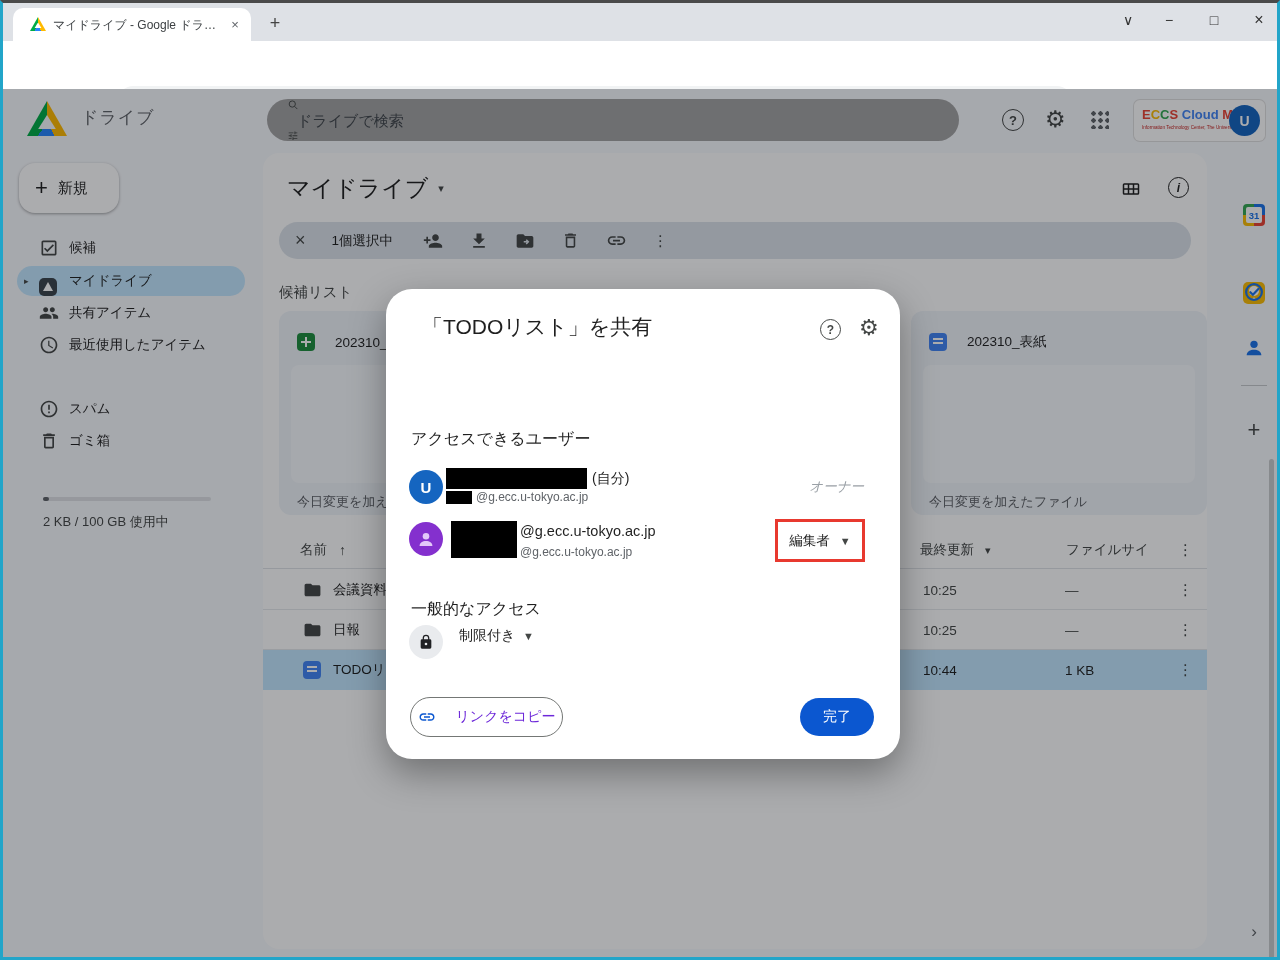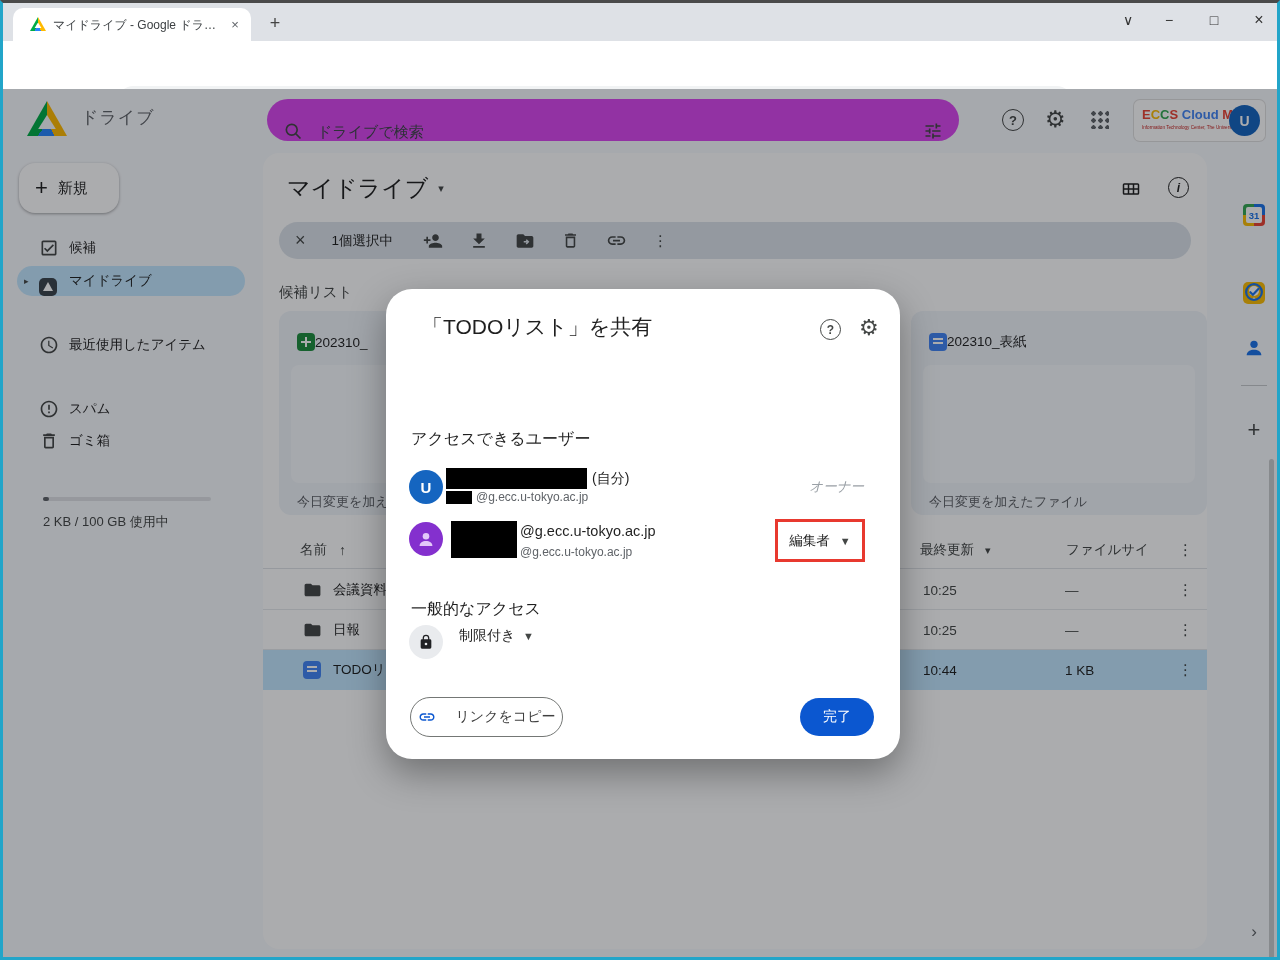--- a/index.html
+++ b/index.html
@@ -25,21 +25,21 @@
   .chrome-avatar{left:1212px;top:49px;width:27px;height:27px;border-radius:50%;background:#1a73e8;color:#fff;font-size:13px;font-weight:bold;}
 
   
   .dtri{position:relative;clip-path:polygon(50% 0,100% 100%,0 100%);
     background:conic-gradient(from 0deg at 50% 62%,#ffba00 0 150deg,#2684fc 150deg 215deg,#00ac47 215deg 360deg);}
   .dtri::after{content:"";position:absolute;left:28%;right:28%;top:40%;bottom:20%;clip-path:polygon(50% 0,100% 100%,0 100%);background:var(--hole,#fff);}
 
   
   .app{left:0;top:86px;width:1274px;height:868px;background:#f8fafd;}
   .appname{font-size:17px;color:#5f6368;letter-spacing:1px;}
-  .searchbar{left:264px;top:10px;width:692px;height:42px;border-radius:21px;background:#d946ef;display:flex;align-items:flex-end;padding:0 16px;}
+  .searchbar{left:264px;top:10px;width:692px;height:42px;border-radius:21px;background:#a3a3a3;display:flex;align-items:flex-start;padding:0 16px;flex-direction:column;}
   .searchbar input{flex:1;border:none;outline:none;background:transparent;font-size:15px;color:#1f1f1f;margin-left:12px;}
   .searchbar input::placeholder{color:#41464b;}
   .hdric{color:#444746;}
   .circle-glyph{border:1.8px solid #444746;border-radius:50%;color:#444746;font-weight:bold;}
   .appsgrid{width:18px;height:18px;background:radial-gradient(circle,#5f6368 2px,transparent 2.4px) -1px -1px/7px 7px;}
   .eccs{left:1131px;top:11px;width:131px;height:41px;background:#fff;border-radius:6px;box-shadow:0 0 0 1px #e0e0e0;}
   .eccs-logo{left:8px;top:7px;font-size:13px;font-weight:bold;white-space:nowrap;}
   .eccs-tag{left:8px;top:25px;font-size:4.6px;color:#c5221f;white-space:nowrap;}
   .eccs-avatar{right:5px;top:5px;width:31px;height:31px;border-radius:50%;background:#1565c0;color:#fff;font-size:14px;font-weight:bold;}
 
@@ -59,21 +59,21 @@
 
   
   .panel{left:260px;top:64px;width:944px;height:796px;background:#fff;border-radius:16px;overflow:hidden;}
   .ptitle{left:24px;top:20px;display:flex;align-items:center;gap:10px;font-size:23px;color:#1f1f1f;}
   .caret{font-size:11px;color:#444746;}
   .seltoolbar{left:16px;top:69px;width:912px;height:37px;border-radius:19px;background:#dde3ea;display:flex;align-items:center;gap:26px;padding-left:16px;}
   .selcount{font-size:13.5px;color:#1f1f1f;margin-right:4px;}
   .tbic{color:#444746;}
   .sugghead{left:16px;top:130px;font-size:14.5px;color:#444746;}
   .card{top:158px;height:204px;background:#f0f4f9;border-radius:12px;}
-  .cardhead{position:absolute;left:18px;top:22px;display:flex;align-items:center;gap:0;}
+  .cardhead{position:absolute;left:18px;top:22px;display:flex;align-items:center;gap:20px;}
   .cardtitle{font-size:13.5px;color:#1f1f1f;}
   .cardprev{position:absolute;left:12px;right:12px;top:54px;height:118px;background:#f8fafd;border-radius:8px;}
   .cardcap{position:absolute;left:18px;top:182px;font-size:13px;color:#5d6065;white-space:nowrap;overflow:hidden;}
   .ficon{width:18px;height:18px;border-radius:4px;position:relative;}
   .ficon.sheets{background:#1e8e3e;}
   .ficon.sheets::after{content:"";position:absolute;inset:4px;background:
      linear-gradient(#fff,#fff) center/2px 100% no-repeat,
      linear-gradient(#fff,#fff) center/100% 2px no-repeat;}
   .ficon.docs{background:#4285f4;}
   .ficon.docs::after{content:"";position:absolute;left:4px;right:4px;top:5px;height:9px;
@@ -99,21 +99,21 @@
   .dlginput{left:24px;top:74px;width:464px;height:46px;border:1px solid #747775;border-radius:5px;padding:0 14px;font-size:15px;color:#1f1f1f;outline:none;background:#fff;}
   .dlginput::placeholder{color:#5f6368;}
   .dlghead{font-size:16px;color:#1f1f1f;}
   .avatar34{width:34px;height:34px;border-radius:50%;}
   .redact{background:#000;position:absolute;}
   .role-owner{font-size:13.5px;color:#9aa0a6;}
   .redbox{left:389px;top:230px;width:90px;height:43px;border:3px solid #e8392f;display:flex;align-items:center;justify-content:center;gap:10px;}
   .rolelabel{font-size:13.5px;color:#1f1f1f;}
   .lockcircle{background:#e9ebee;color:#202124;}
   .gadesc{font-size:12.5px;color:#474b50;}
-  .copybtn{left:24px;top:408px;width:153px;height:40px;border:1px solid #747775;border-radius:20px;background:#fff;display:flex;align-items:center;justify-content:center;gap:20px;color:#404040;font-size:14px;}
+  .copybtn{left:24px;top:408px;width:153px;height:40px;border:1px solid #747775;border-radius:20px;background:#fff;display:flex;align-items:center;justify-content:center;gap:20px;color:#6d28d9;font-size:14px;}
   .donebtn{left:414px;top:409px;width:74px;height:38px;border:none;border-radius:19px;background:#0b57d0;color:#fff;font-size:14px;display:flex;align-items:center;justify-content:center;}
   .scrollbar{left:1266px;top:370px;width:5px;height:584px;border-radius:3px;background:#c8cbce;}
 </style>
 </head>
 <body>
 
 <div id="screen">
 
   <div class="abs tabbar">
     <div class="abs tab">
@@ -201,20 +201,27 @@
 
     <div class="abs sbitem sel" style="top:176px;">
       <span class="sbpill"></span>
       <span class="sbchev">▸</span>
       <span class="sbicon driveicon" style="top:6px;">
           <i></i>
         </span>
       <span class="sblabel">マイドライブ</span>
     </div>
 
+    <div class="abs sbitem" style="top:208px;">
+      <span class="sbpill"></span>
+      <svg class="sbicon" viewBox="0 0 24 24" fill="currentColor">
+          <path d="M16 11c1.66 0 2.99-1.34 2.99-3S17.66 5 16 5c-1.66 0-3 1.34-3 3s1.34 3 3 3zm-8 0c1.66 0 2.99-1.34 2.99-3S9.66 5 8 5C6.34 5 5 6.34 5 8s1.34 3 3 3zm0 2c-2.33 0-7 1.17-7 3.5V19h14v-2.5c0-2.33-4.67-3.5-7-3.5zm8 0c-.29 0-.62.02-.97.05 1.16.84 1.97 1.97 1.97 3.45V19h6v-2.5c0-2.33-4.67-3.5-7-3.5z"></path>
+        </svg>
+      <span class="sblabel">共有アイテム</span>
+    </div>
 
     <div class="abs sbitem" style="top:240px;">
       <span class="sbpill"></span>
       <svg class="sbicon" viewBox="0 0 24 24" fill="currentColor">
           <path d="M11.99 2C6.47 2 2 6.48 2 12s4.47 10 9.99 10C17.52 22 22 17.52 22 12S17.52 2 11.99 2zm.01 18c-4.42 0-8-3.58-8-8s3.58-8 8-8 8 3.58 8 8-3.58 8-8 8zm.5-13H11v6l5.25 3.15.75-1.23-4.5-2.67z"></path>
         </svg>
       <span class="sblabel">最近使用したアイテム</span>
     </div>
 
 

